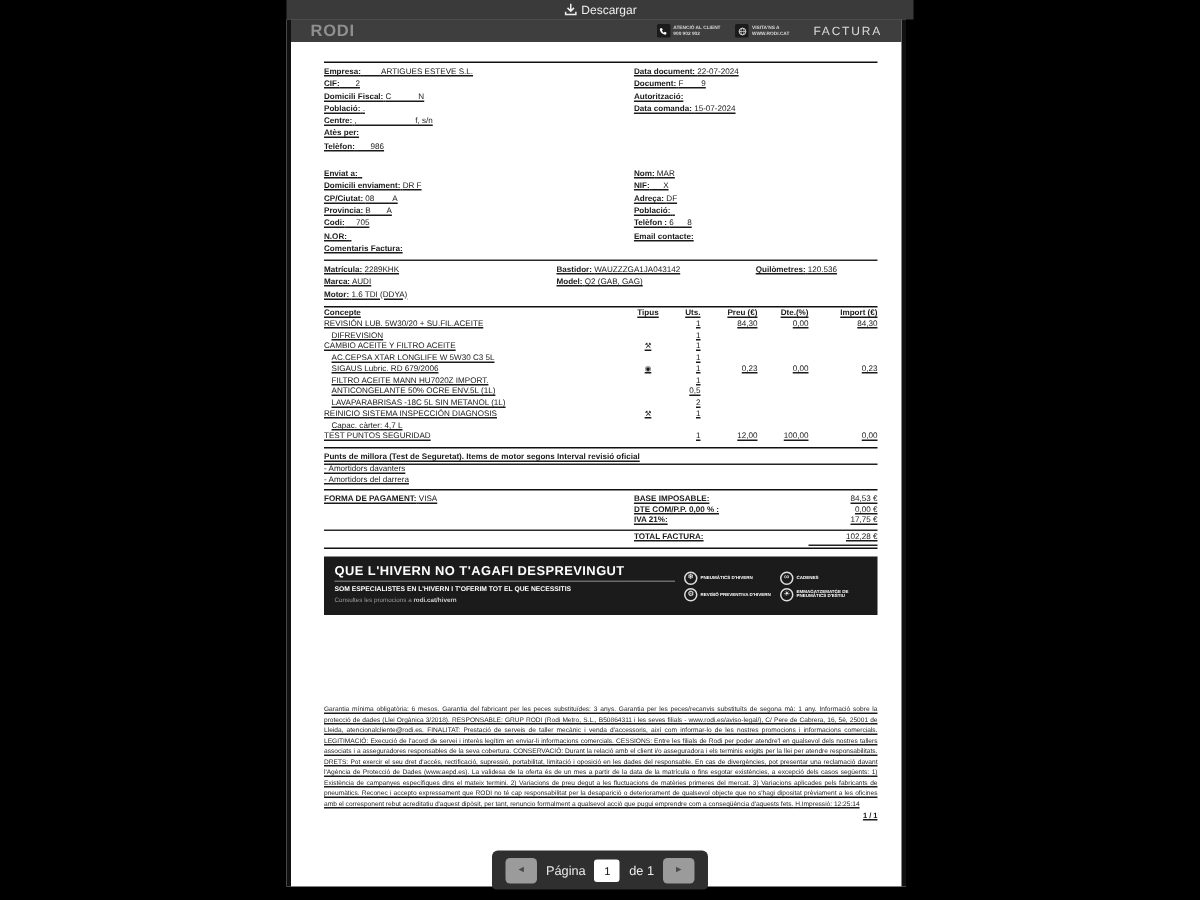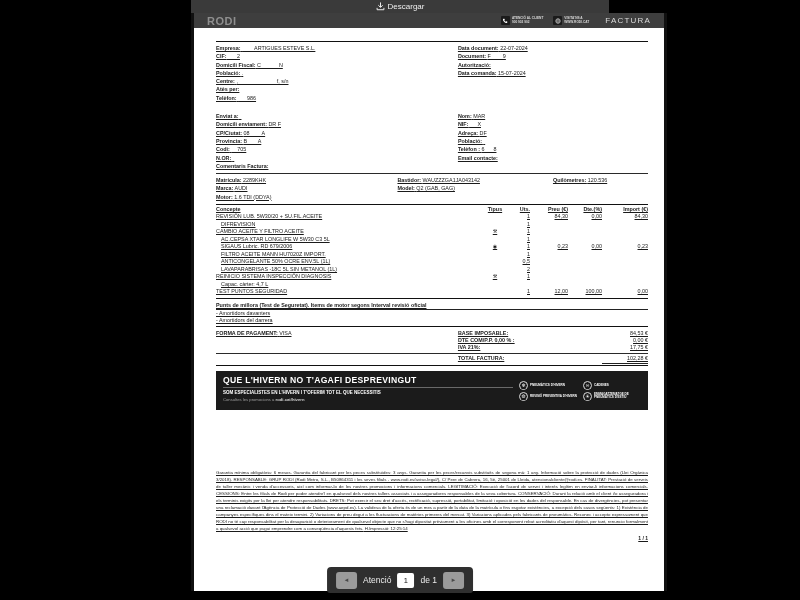--- a/index.html
+++ b/index.html
@@ -6,21 +6,21 @@
   html,body { width:800px; height:600px; background:#000; overflow:hidden;
               font-family:"Liberation Sans","DejaVu Sans",sans-serif; }
   .viewer { position:absolute; left:191px; top:0; width:418px; height:600px;padding-left:24px; }
 
   
   .toolbar { position:absolute; top:0; left:0; width:100%; height:13px; background:#3a3a3a;
              display:flex; align-items:center; justify-content:center; z-index:5; }
   .dl-btn { display:flex; align-items:center; gap:3px; color:#eee; font-size:8px; cursor:pointer; }
 
   
-  .page { position:absolute; top:13px; left:0; width:476px; height:578px; background:#fff;
+  .page { position:absolute; top:13px; left:0; width:413px; height:578px; background:#fff;
           border-left:3px solid #101010; border-right:3px solid #101010; }
 
   
   .doc-header { height:15px; background:#3e3e3e; display:flex; align-items:center; padding:0 13px; }
   .brand { font-weight:800; font-size:11px; color:#8f8f8f; letter-spacing:.5px; }
   .hspacer { flex:1; }
   .contact { display:flex; align-items:center; gap:2px; margin-right:10px; }
   .cicon { width:9px; height:9px; background:#1b1b1b; border-radius:1px; display:flex;
            align-items:center; justify-content:center; }
   .ctxt { font-size:3.2px; line-height:1.2; color:#d8d8d8; font-weight:bold; text-transform:uppercase; }
@@ -370,21 +370,21 @@
       </div>
       <div class="frac">1 / 1</div>
 
     </div>
   </div>
 
   <div class="pager">
     <button class="pbtn">
       <span>◄</span>
     </button>
-    <span class="plabel">Atenció</span>
+    <span class="plabel">Página</span>
     <input class="pinput" value="1" style="">
     <span class="plabel">de 1</span>
     <button class="pbtn">
       <span>►</span>
     </button>
   </div>
 
 </div>
 
 </body></html>

